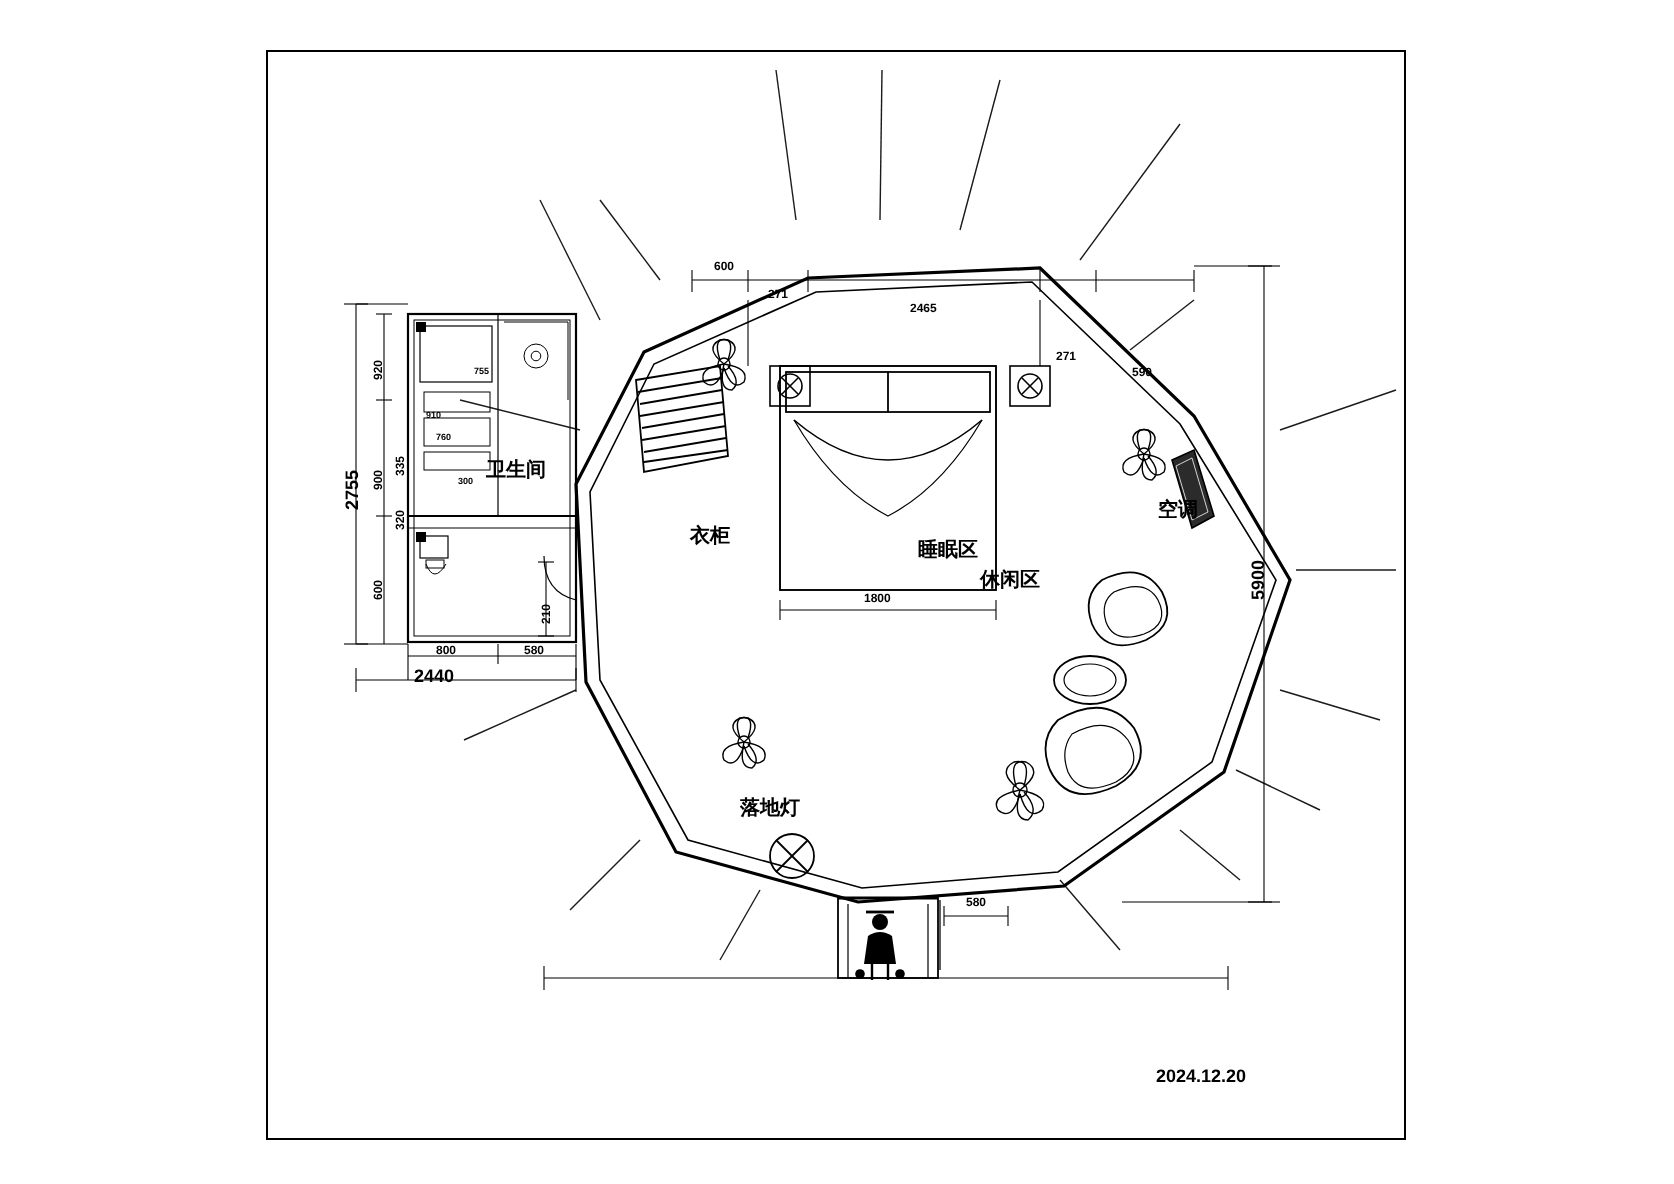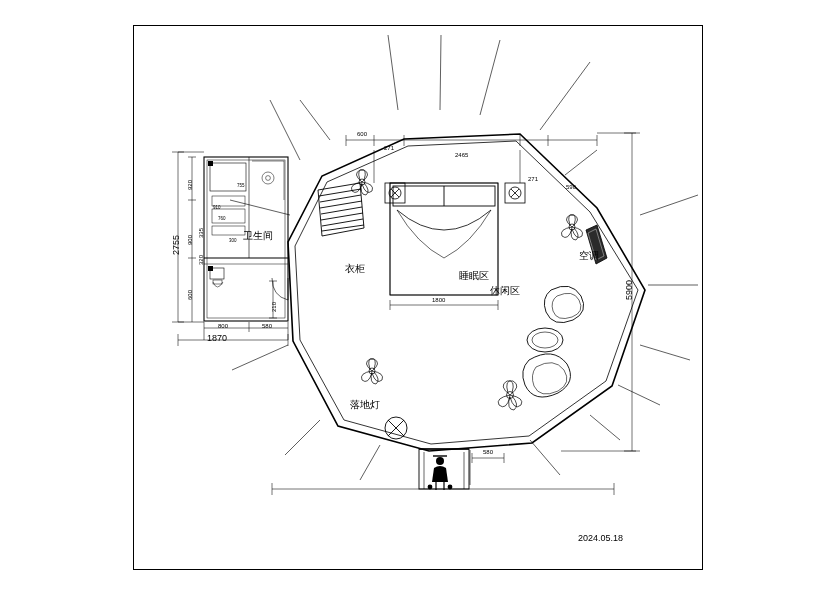--- a/index.html
+++ b/index.html
@@ -11,20 +11,21 @@
     width: 837px;
     height: 592px;
     font-family: "Liberation Sans", sans-serif;
     overflow: hidden;
   }
   #stage {
     position: relative;
     width: 837px;
     height: 592px;
     background: #ffffff;
+    font-weight: bold;
   }
   .frame {
     position: absolute;
     left: 133px;
     top: 25px;
     width: 570px;
     height: 545px;
     border: 1px solid #000000;
     box-sizing: border-box;
   }
@@ -291,27 +292,27 @@
       <line x1="269" y1="318" x2="277" y2="318"></line>
     </g>
 
   </svg>
 
   <div class="lbl room-label" style="left:243px; top:231px;">卫生间</div>
   <div class="lbl room-label" style="left:345px; top:228px;margin-top:36px;">衣柜</div>
   <div class="lbl room-label" style="left:425px; top:271px;padding-left:34px;">睡眠区</div>
   <div class="lbl room-label" style="left:579px; top:251px;">空调</div>
   <div class="lbl room-label" style="left:490px; top:286px;">休闲区</div>
-  <div class="lbl room-label" style="left:350px; top:400px;">落地灯</div>
-
-  <div class="lbl date" style="left:578px; top:534px;">2024.05.18</div>
+  <div class="lbl room-label" style="left:370px; top:400px;">落地灯</div>
+
+  <div class="lbl date" style="left:578px; top:534px;">2024.12.20</div>
 
   <div class="lbl big-dim-v" style="left:625px; top:300px;">5900</div>
   <div class="lbl big-dim-v" style="left:172px; top:255px;">2755</div>
-  <div class="lbl big-dim" style="left:207px; top:334px;">1870</div>
+  <div class="lbl big-dim" style="left:207px; top:334px;">2440</div>
 
   <div class="lbl dim-v" style="left:187px; top:190px;">920</div>
   <div class="lbl dim-v" style="left:187px; top:245px;">900</div>
   <div class="lbl dim-v" style="left:187px; top:300px;">600</div>
   <div class="lbl dim-v" style="left:198px; top:238px;">335</div>
   <div class="lbl dim-v" style="left:198px; top:265px;">320</div>
 
   <div class="lbl tiny" style="left:229px; top:239px;">300</div>
   <div class="lbl dim" style="left:218px; top:323px;">800</div>
   <div class="lbl dim" style="left:262px; top:323px;">580</div>

